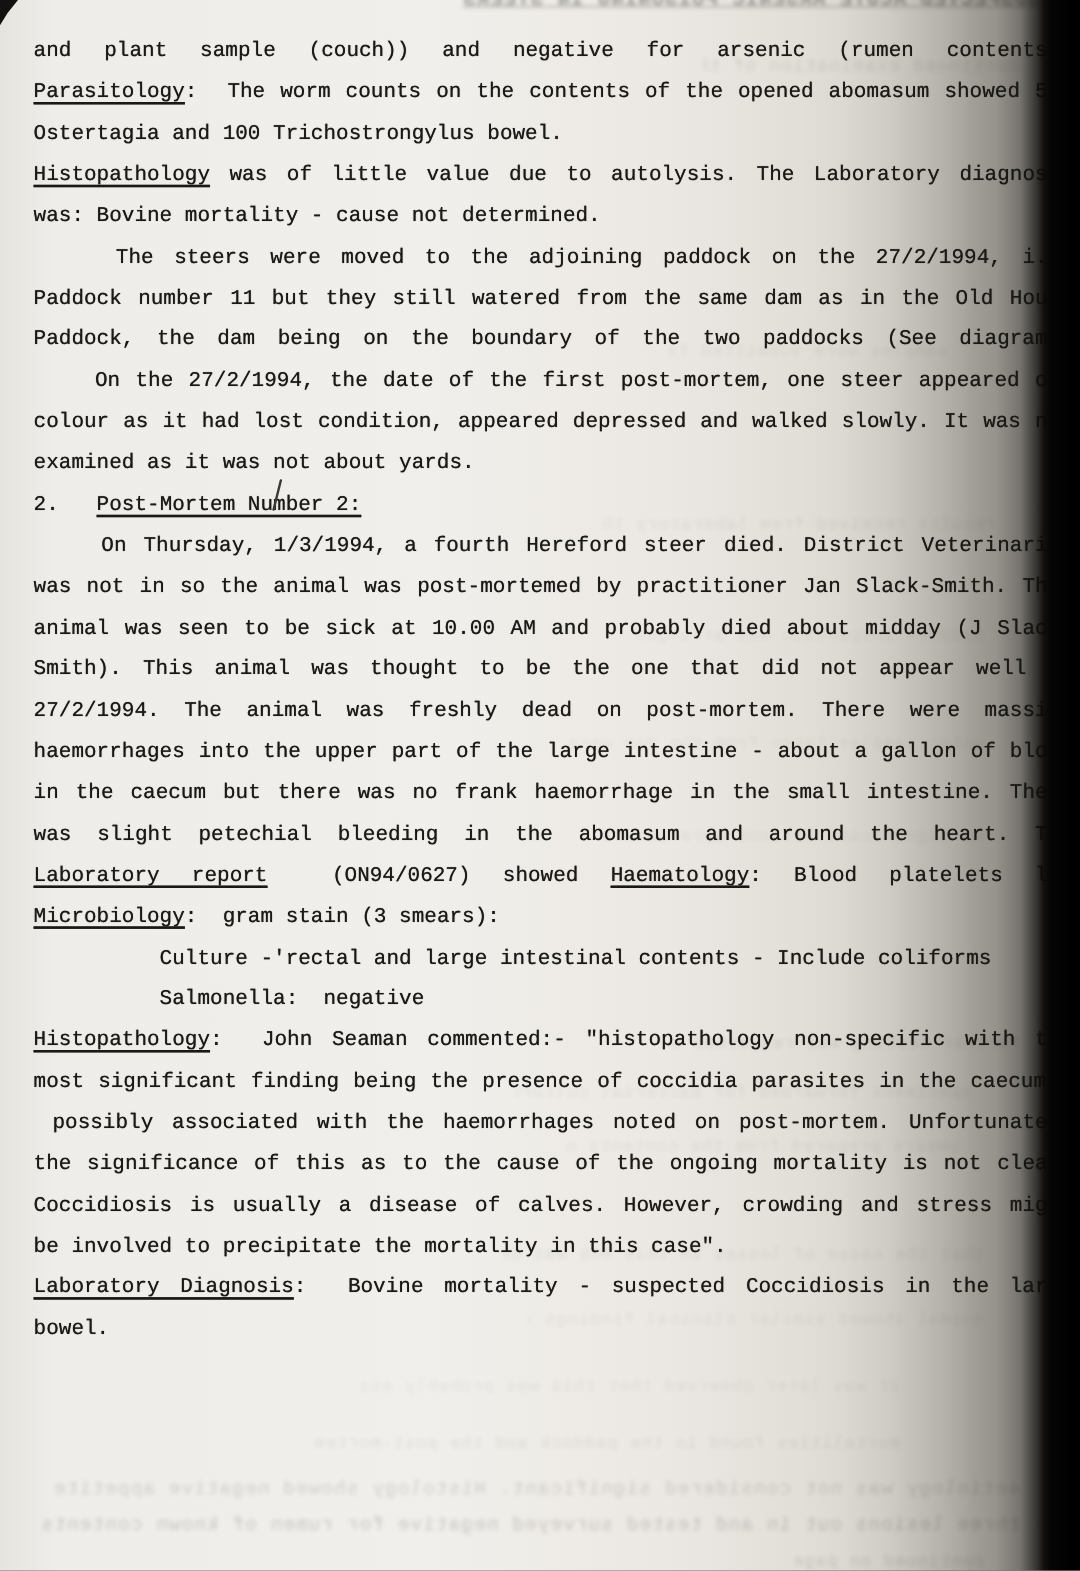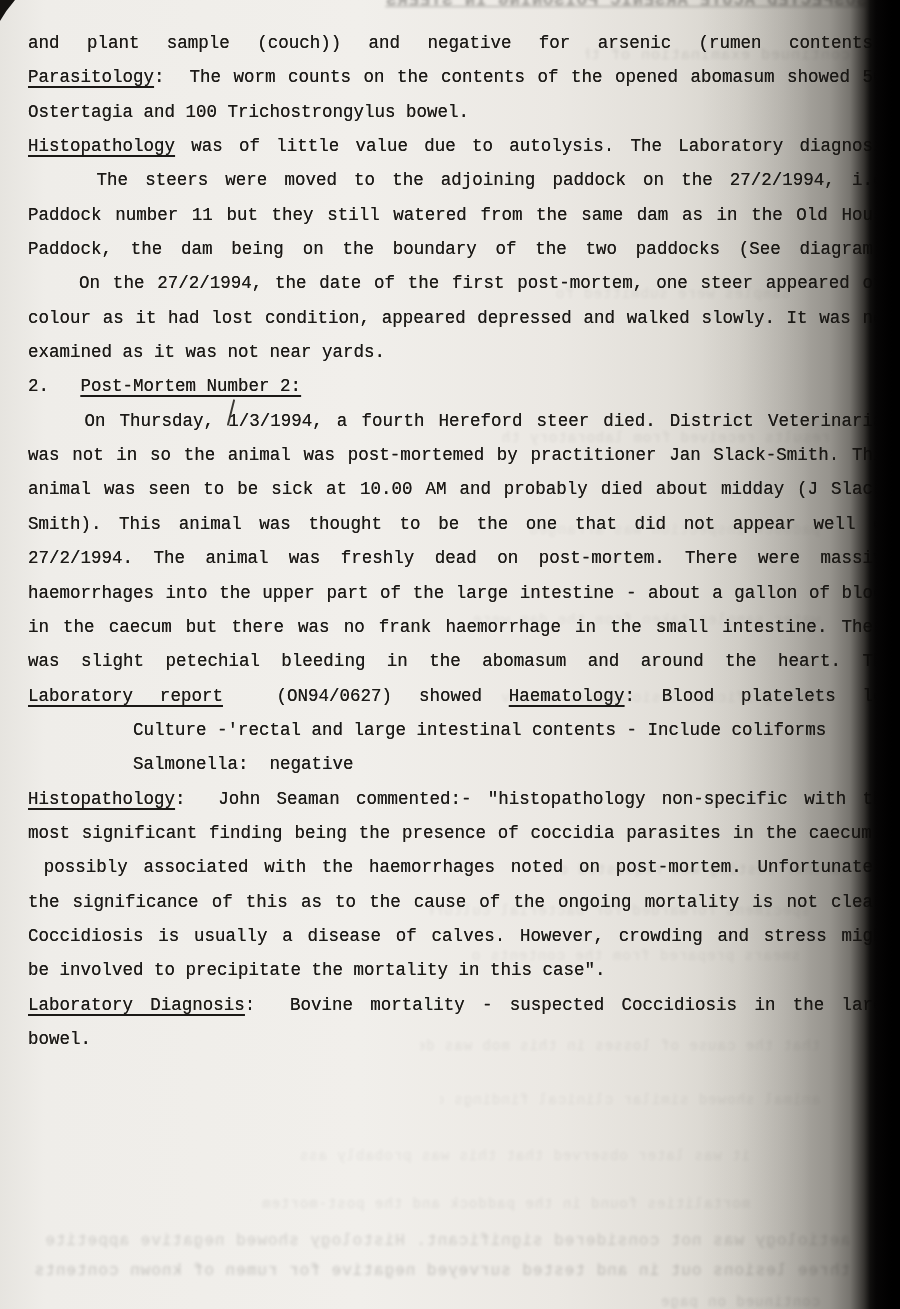--- a/index.html
+++ b/index.html
@@ -83,36 +83,38 @@
       <div class="ghost" style="left: 250px; top: 1196px; width: 500px; font-size: 14px; opacity: 0.09;">mortalities found in the paddock and the post-mortem findings</div>
       <div class="ghost" style="left: 20px; top: 1232px; width: 830px; font-size: 16px; opacity: 0.16;">aetiology was not considered significant. Histology showed negative appetite</div>
       <div class="ghost" style="left: 0px; top: 1262px; width: 850px; font-size: 16px; opacity: 0.2;">three lesions out in and tested surveyed negative for rumen of known contents</div>
       <div class="ghost" style="left: 640px; top: 1294px; width: 180px; font-size: 14px; opacity: 0.14;">continued on page</div>
     </div>
   <div class="doc">
       <div class="line j"><span>and plant sample (couch)) and negative for arsenic (rumen contents).</span></div>
       <div class="line j"><span class="u">Parasitology</span><span>:&nbsp; The worm counts on the contents of the opened abomasum showed 500</span></div>
       <div class="line"><span>Ostertagia and 100 Trichostrongylus bowel.</span></div>
       <div class="line j"><span class="u">Histopathology</span><span> was of little value due to autolysis. The Laboratory diagnosis</span></div>
+      <div class="line"><span>was: Bovine mortality - cause not determined.</span></div>
       <div class="line j"><span>&nbsp;&nbsp;&nbsp; The steers were moved to the adjoining paddock on the 27/2/1994, i.e.</span></div>
       <div class="line j"><span>Paddock number 11 but they still watered from the same dam as in the Old House</span></div>
       <div class="line j"><span>Paddock, the dam being on the boundary of the two paddocks (</span><span class="b">See diagram</span><span>).</span></div>
       <div class="line j"><span>&nbsp;&nbsp;&nbsp; On the 27/2/1994, the date of the first post-mortem, one steer appeared off</span></div>
       <div class="line j"><span>colour as it had lost condition, appeared depressed and walked slowly. It was not</span></div>
-      <div class="line"><span>examined as it was not near yards.</span></div>
+      <div class="line"><span>examined as it was not about yards.</span></div>
       <div class="line"><span>2.&nbsp;&nbsp; </span><span class="u b">Post-Mortem Number 2:</span></div>
       <div class="line j"><span>&nbsp;&nbsp;&nbsp; On Thursday, 1/3/1994, a fourth Hereford steer died. District Veterinarian</span></div>
       <div class="line j"><span>was not in so the animal was post-mortemed by practitioner Jan Slack-Smith. This</span></div>
       <div class="line j"><span>animal was seen to be sick at 10.00 AM and probably died about midday (J Slack-</span></div>
       <div class="line j"><span>Smith). This animal was thought to be the one that did not appear well on</span></div>
       <div class="line j"><span>27/2/1994. The animal was freshly dead on post-mortem. There were massive</span></div>
       <div class="line j"><span>haemorrhages into the upper part of the large intestine - about a gallon of blood</span></div>
       <div class="line j"><span>in the caecum but there was no frank haemorrhage in the small intestine. There</span></div>
       <div class="line j"><span>was slight petechial bleeding in the abomasum and around the heart. The</span></div>
       <div class="line j"><span class="u b">Laboratory report</span><span>&nbsp; (ON94/0627) showed </span><span class="u">Haematology</span><span>: Blood platelets low</span></div>
+      <div class="line"><span class="u">Microbiology</span><span>:&nbsp; gram stain (3 smears):</span></div>
       <div class="line"><span>&nbsp;&nbsp;&nbsp;&nbsp;&nbsp;&nbsp;&nbsp;&nbsp;&nbsp;&nbsp;Culture -'rectal and large intestinal contents - Include coliforms</span></div>
       <div class="line"><span>&nbsp;&nbsp;&nbsp;&nbsp;&nbsp;&nbsp;&nbsp;&nbsp;&nbsp;&nbsp;Salmonella:&nbsp; negative</span></div>
       <div class="line j"><span class="u">Histopathology</span><span>:&nbsp; John Seaman commented:- "histopathology non-specific with the</span></div>
       <div class="line j"><span>most significant finding being the presence of coccidia parasites in the caecum -</span></div>
       <div class="line j"><span>&nbsp;possibly associated with the haemorrhages noted on post-mortem. Unfortunately</span></div>
       <div class="line j"><span>the significance of this as to the cause of the ongoing mortality is not clear.</span></div>
       <div class="line j"><span>Coccidiosis is usually a disease of calves. However, crowding and stress might</span></div>
       <div class="line"><span>be involved to precipitate the mortality in this case".</span></div>
       <div class="line j"><span class="u b">Laboratory Diagnosis</span><span>:&nbsp; Bovine mortality - suspected Coccidiosis in the large</span></div>
       <div class="line"><span>bowel.</span></div>

